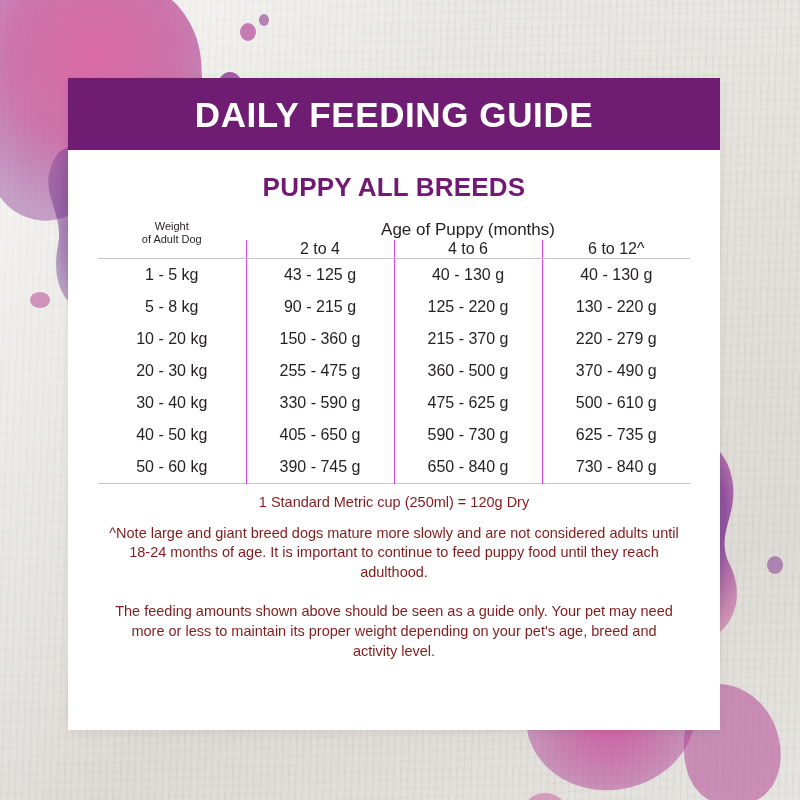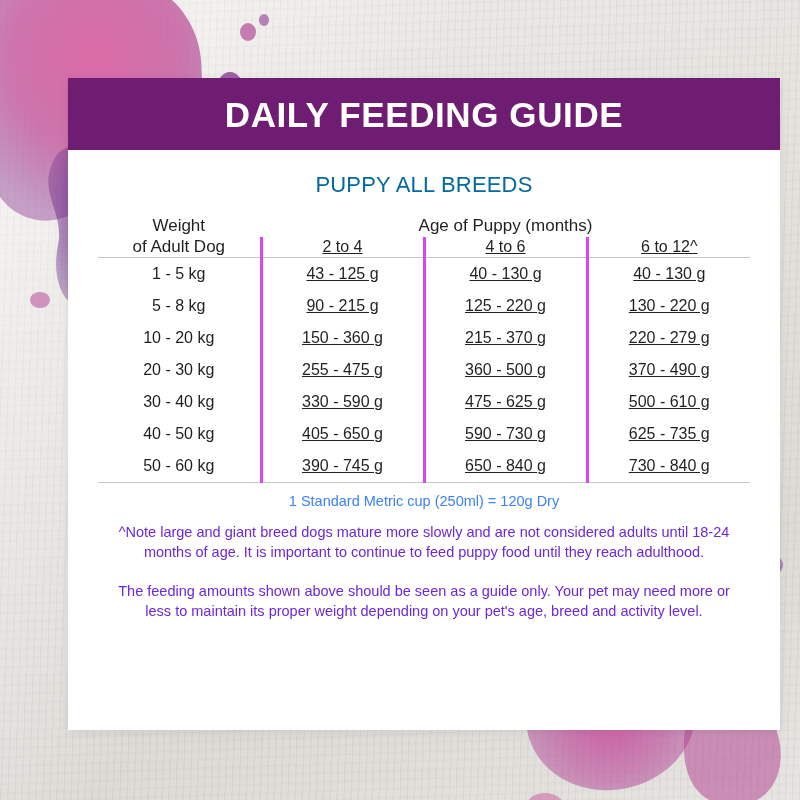--- a/index.html
+++ b/index.html
@@ -30,21 +30,21 @@
     position: absolute;
     pointer-events: none;
     filter: blur(0.3px);
   }
 
   
   #guide-card {
     position: absolute;
     left: 68px;
     top: 78px;
-    width: 712px;
+    width: 652px;
     height: 652px;
     background: #ffffff;
     box-shadow: 0 2px 10px rgba(0,0,0,0.07);
   }
 
   #card-header {
     background: #6f1d72;
     height: 72px;
     display: flex;
     align-items: center;
@@ -58,23 +58,23 @@
     line-height: 1;
     text-align: center;
   }
 
   #card-body {
     padding: 22px 30px 0 30px;
   }
 
   .subtitle {
     text-align: center;
-    color: #0369a1;
-    font-size: 22px;
-    font-weight: normal;
+    color: #701a75;
+    font-size: 26px;
+    font-weight: bold;
     line-height: 1.22;
     letter-spacing: 0.2px;
   }
 
   table.feeding-table {
     width: 100%;
     border-collapse: collapse;
     margin-top: 16px;
     color: #231f20;
   }
@@ -87,21 +87,21 @@
   }
 
   
   .hdr-age {
     font-size: 17px;
     font-weight: bold;
     padding-bottom: 4px;
     padding-top: 2px;
   }
   .hdr-weight {
-    font-size: 17px;
+    font-size: 11px;
     font-weight: bold;
     line-height: 1.25;
     padding-bottom: 4px;
     vertical-align: top;
   }
   .hdr-col {
     font-size: 16px;
     font-weight: bold;
     padding-bottom: 8px;
   }
@@ -114,39 +114,39 @@
 
   tbody tr.data-row td {
     font-size: 16px;
     padding: 7px 0 7px 0;
   }
   tbody tr.data-row td.weight-cell {
     font-weight: normal;
   }
 
   
-  .vline-left { border-left: 3px solid #d946ef; text-decoration: underline; }
+  .vline-left { border-left: 1px solid #d946ef; }
 
   .bottom-rule td {
     border-top: 1px solid #c9c7c6;
     height: 0;
     padding: 0;
   }
 
   .cup-note {
     text-align: center;
     font-size: 14.5px;
-    color: #3b82f6;
+    color: #7f1d1d;
     margin-top: 10px;
   }
 
   .note-block {
     text-align: center;
     font-size: 14.5px;
-    color: #6d28d9;
+    color: #7f1d1d;
     line-height: 1.35;
     margin-top: 14px;
     padding: 0 6px;
   }
   .note-block.second {
     margin-top: 20px;
     padding: 0 16px;
   }
 </style>
 </head>

